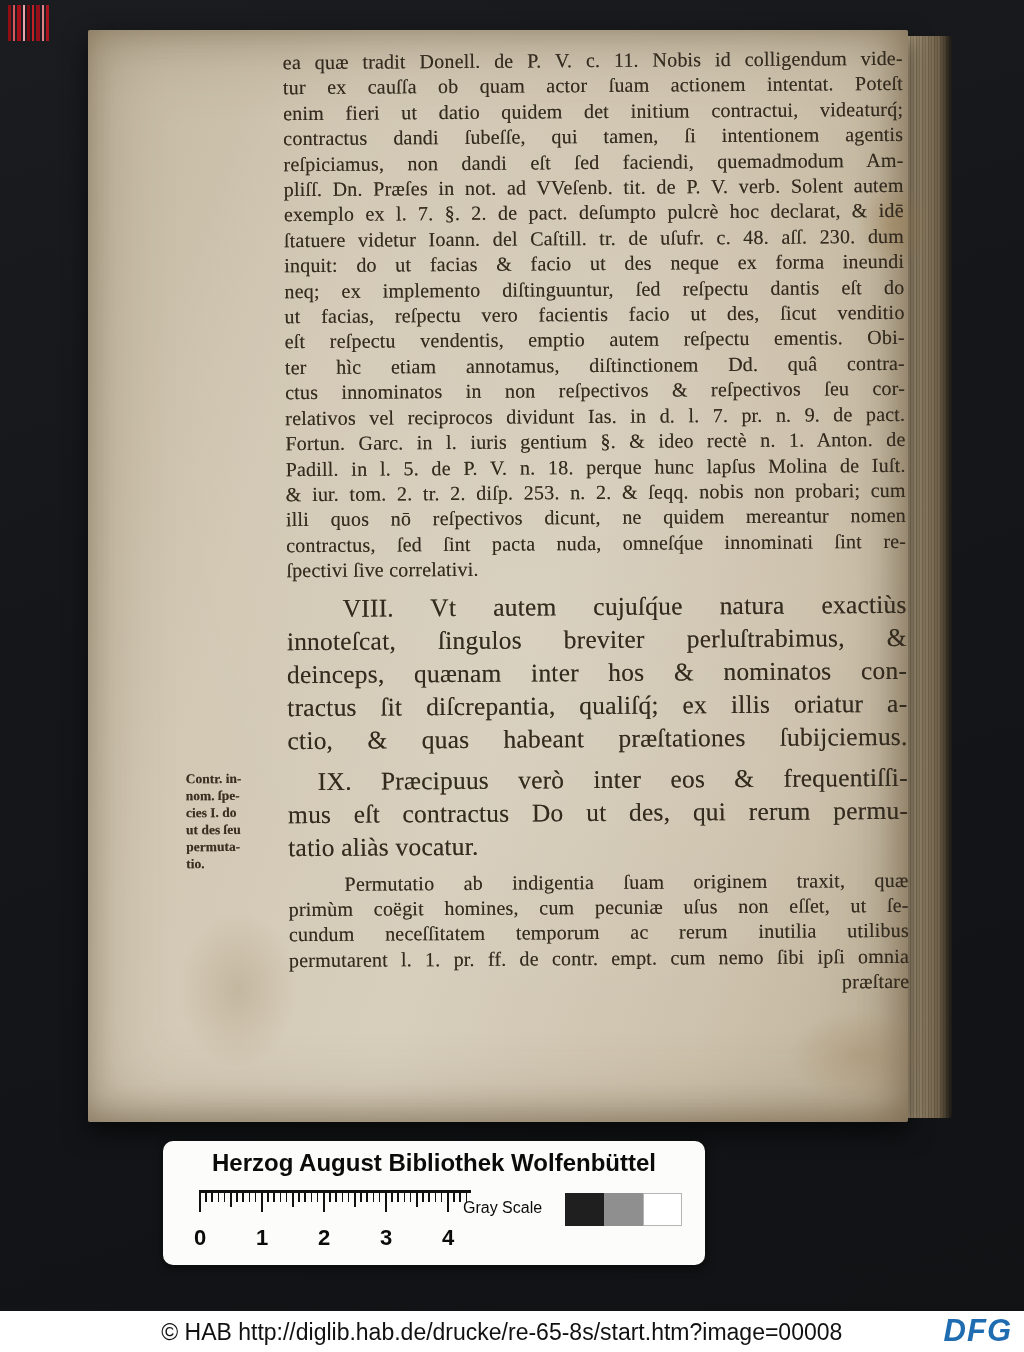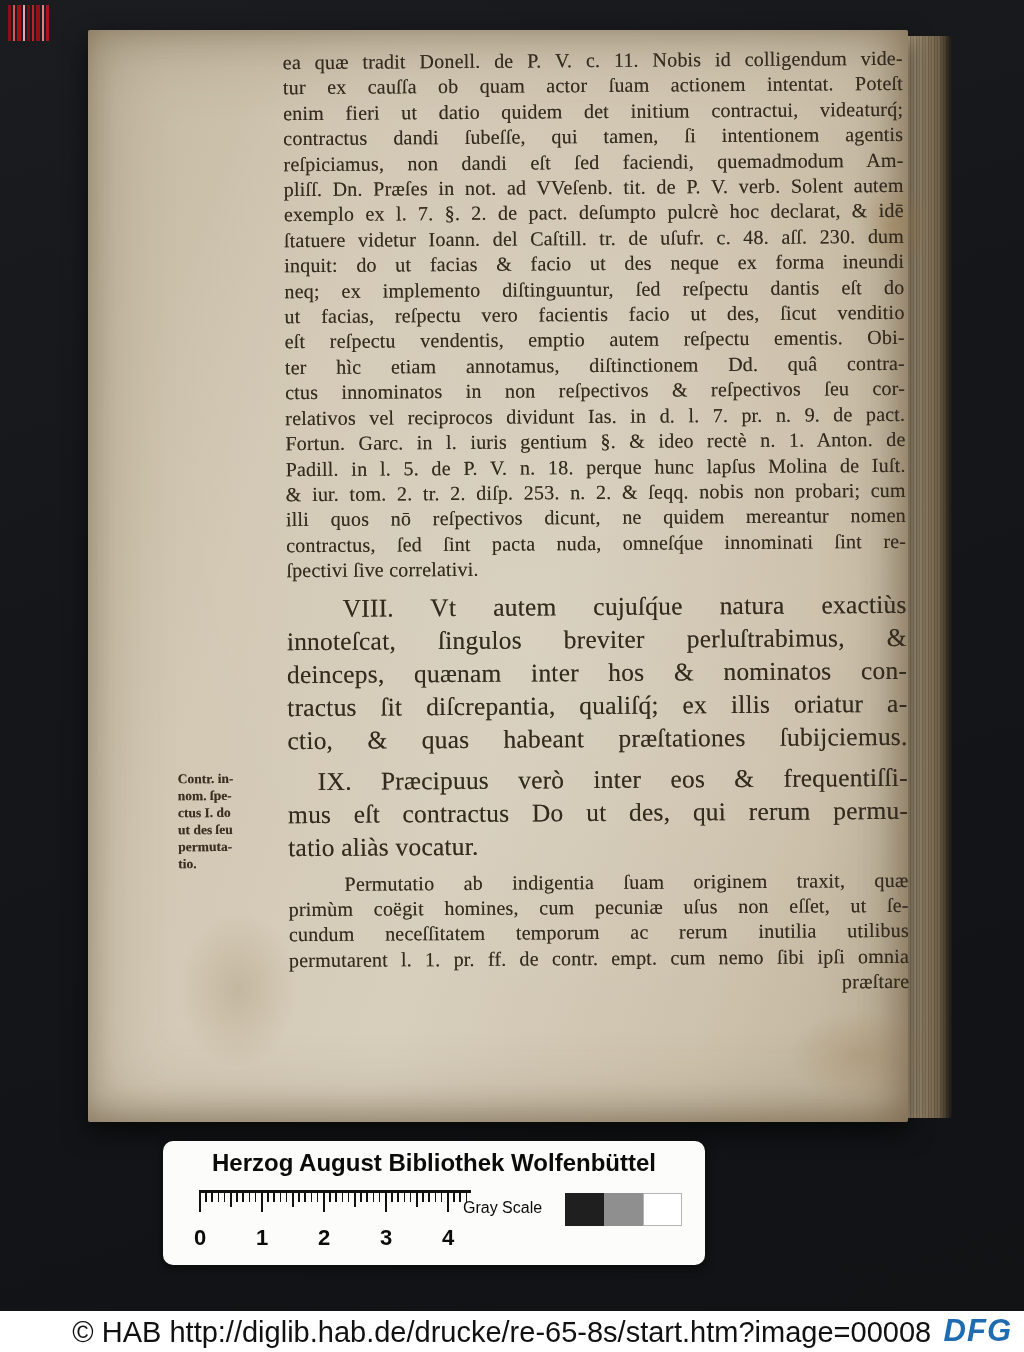--- a/index.html
+++ b/index.html
@@ -35,21 +35,21 @@
     text-shadow:0 0 0.6px rgba(52,43,31,0.55);}
   .j{text-align-last:justify;}
   .big{font-size:25.5px;line-height:33px;}
   .ind56{text-indent:56px;}
   .ind30{text-indent:30px;}
   .right{text-align:right;text-align-last:right;}
   .s8{margin-top:8px;}
   .s9{margin-top:8px;}
   .p2{margin-top:8px;}
 
-  .margin-note{position:absolute;left:90px;top:740px;width:94px;font-size:13.5px;line-height:17px;
+  .margin-note{position:absolute;left:98px;top:740px;width:94px;font-size:13.5px;line-height:17px;
     font-weight:bold;color:#3a2f21;transform:rotate(-0.4deg);text-shadow:0 0 0.5px rgba(58,47,33,0.5);}
 
   
   .ruler-card{position:absolute;left:163px;top:1141px;width:542px;height:124px;background:#fcfcfa;
     border-radius:10px;box-shadow:0 3px 10px rgba(0,0,0,0.55);
     font-family:"Liberation Sans",sans-serif;color:#0b0b0b;}
   .ruler-title{position:absolute;top:8px;left:0;right:0;text-align:center;font-size:24px;font-weight:bold;}
   .ruler{position:absolute;left:36px;top:49px;width:272px;height:20px;border-top:3px solid #111;}
   .ruler .mm{position:absolute;left:0;top:0;width:100%;height:9px;
     background:repeating-linear-gradient(to right,#111 0 1.4px,transparent 1.4px 6.2px);}
@@ -62,21 +62,21 @@
   .grayscale-label{position:absolute;left:300px;top:58px;font-size:16px;}
   .swatches{position:absolute;left:402px;top:52px;display:flex;}
   .swatch{width:39px;height:33px;}
   .sw-dark{background:#1f1f1f;}
   .sw-mid{background:#8f8f8f;}
   .sw-light{background:#ffffff;border:1px solid #b5b5b5;box-sizing:border-box;}
 
   
   .footer{position:absolute;left:0;top:1311px;width:1024px;height:41px;background:#ffffff;}
   .footer-text{position:absolute;left:49%;top:50%;transform:translate(-50%,-50%);
-    font-family:"Liberation Sans",sans-serif;font-size:29px;color:#111;white-space:nowrap;}
+    font-family:"Liberation Sans",sans-serif;font-size:23px;color:#111;white-space:nowrap;}
   .dfg{position:absolute;right:12px;top:1313px;font-family:"Liberation Sans",sans-serif;
     font-weight:bold;font-style:italic;font-size:31px;color:#1f6cb0;letter-spacing:1px;text-align:right;}
 
   
   .calib{position:absolute;display:flex;gap:2px;}
   .calib-top{left:8px;top:5px;height:36px;}
   .calib-bottom{left:8px;top:1320px;height:27px;}
   .stripe{height:100%;}
   .c1{width:3px;background:#8e0e14;} .c2{width:2px;background:#d9565e;}
   .c3{width:4px;background:#a31019;} .c4{width:2px;background:#e9a6aa;}
@@ -104,21 +104,21 @@
   <div class="edge-strip"></div>
 
   <div class="paper">
     <div class="stain s1"></div>
     <div class="stain s2"></div>
     <div class="stain s3"></div>
 
     <div class="margin-note">
       <div>Contr. in-</div>
       <div>nom. ſpe-</div>
-      <div>ctus I. do</div>
+      <div>cies I. do</div>
       <div>ut des ſeu</div>
       <div>permuta-</div>
       <div>tio.</div>
     </div>
 
     <div class="textcol">
       <div class="para p1">
         <div class="l j">ea quæ tradit Donell. de P. V. c. 11. Nobis id colligendum vide-</div>
         <div class="l j">tur ex cauſſa ob quam actor ſuam actionem intentat. Poteſt</div>
         <div class="l j">enim fieri ut datio quidem det initium contractui, videaturq́;</div>

